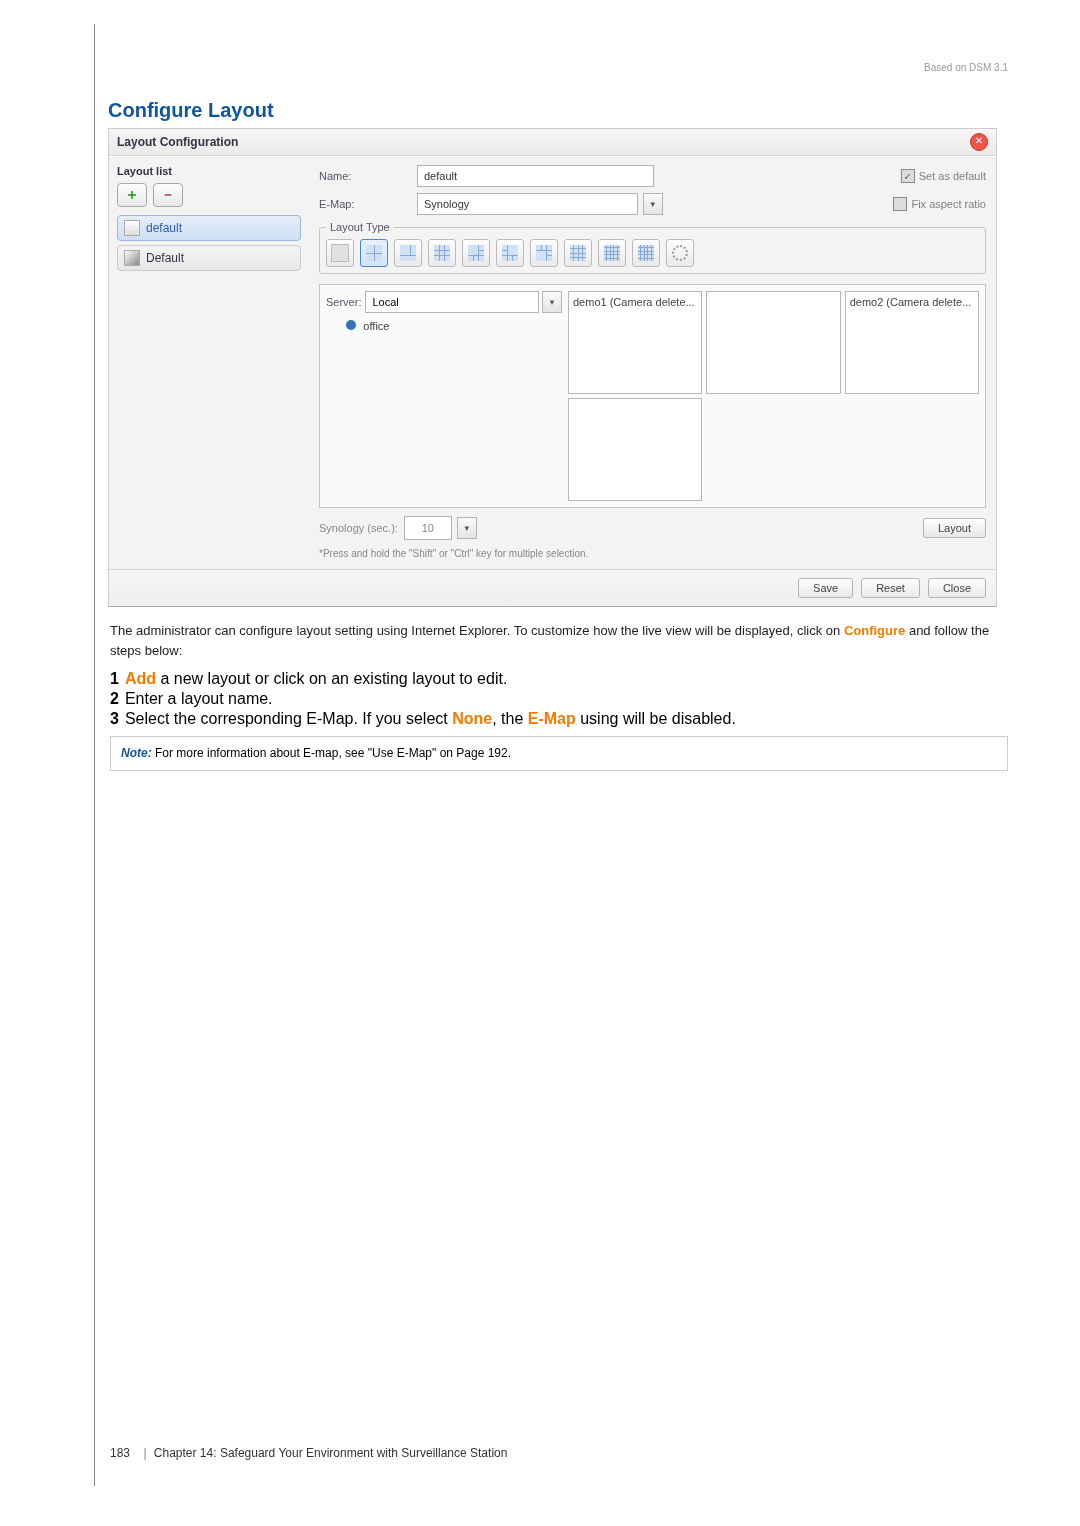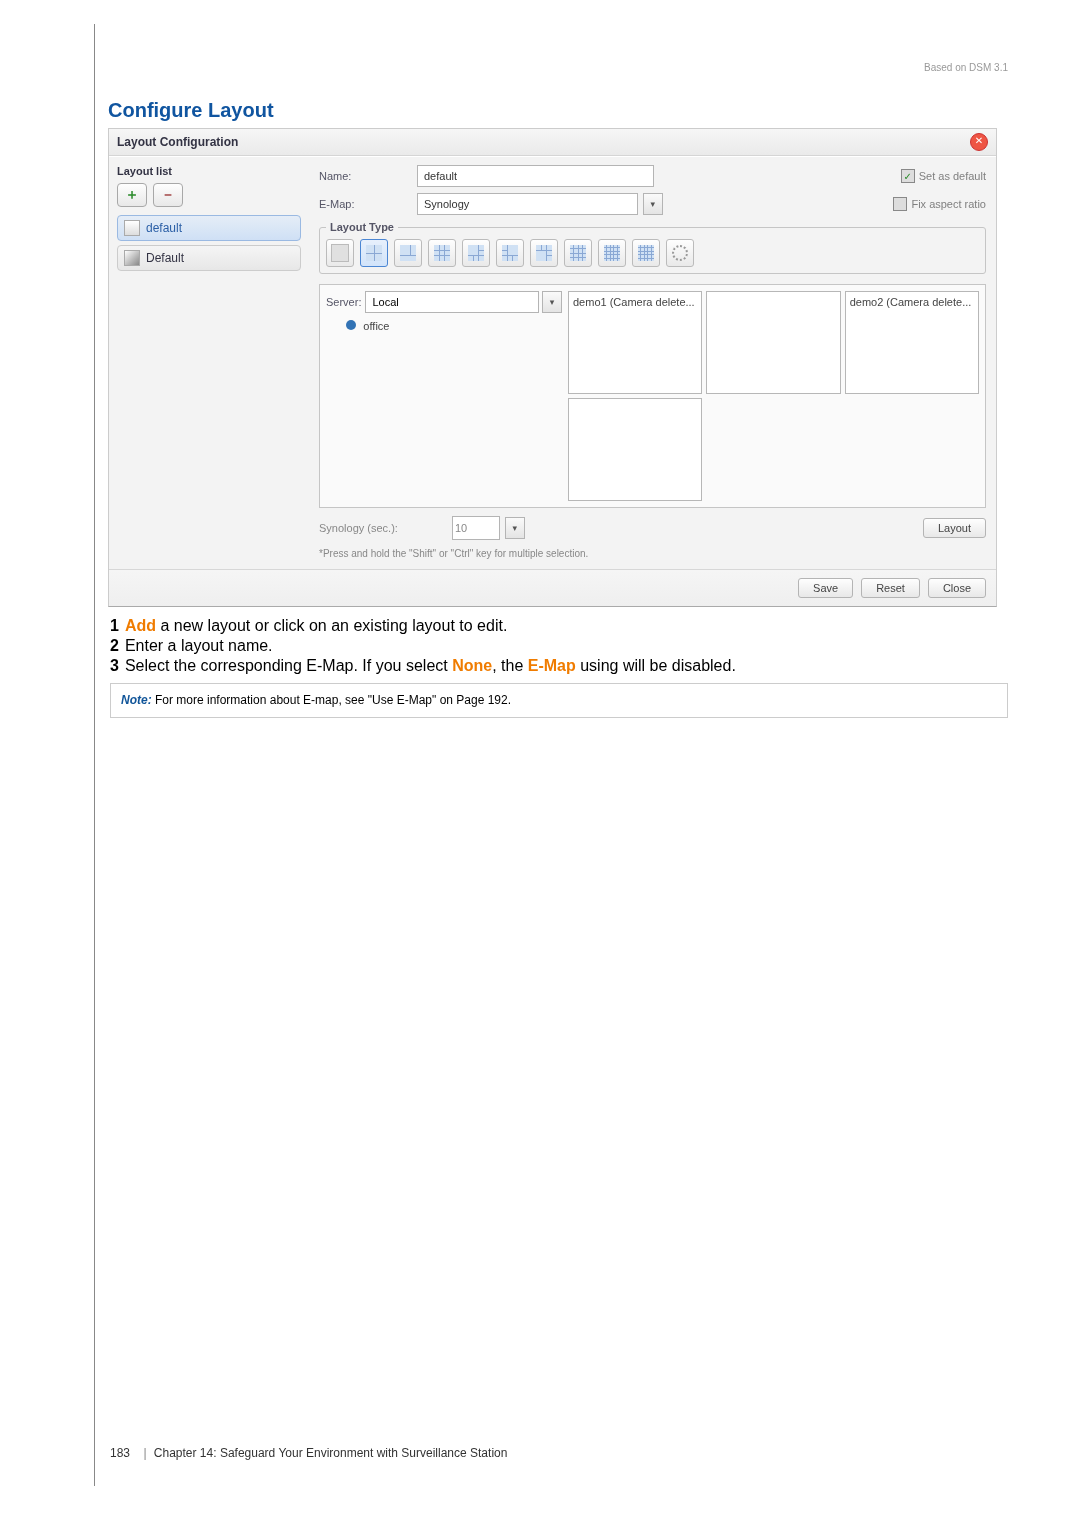--- a/index.html
+++ b/index.html
@@ -134,21 +134,20 @@
   .chk{display:flex;align-items:center;gap:4px;font-size:11px;color:#808080;white-space:nowrap;margin-left:12px;}
   .chkbox{width:12px;height:12px;border:1px solid #888;background:#ddd;display:inline-flex;
           align-items:center;justify-content:center;font-size:9px;color:#2b6;}
   .chkbox.checked::after{content:"✓";font-size:10px;color:#268a26;}
   
   fieldset.lt {
     border:1px solid #c5c5c5;
     border-radius:3px;
     margin:4px 0 10px 0;
     padding:6px;
-    font-weight:bold;
   }
   fieldset.lt legend{font-size:11px;color:#556;padding:0 4px;}
   .lt-opts{display:flex;gap:6px;flex-wrap:wrap;}
   .lt-btn{
     width:26px;height:26px;border:1px solid #bbb;border-radius:3px;
     background:linear-gradient(#fefefe,#e9e9e9);
     display:flex;align-items:center;justify-content:center;cursor:pointer;
   }
   .lt-btn.sel{border-color:#4b86d3;background:linear-gradient(#e7f0fc,#d2e4fa);}
   .lt-g{display:grid;gap:1px;background:#8aa8d4;width:16px;height:16px;}
@@ -172,21 +171,21 @@
              padding:0 6px;font-size:11px;outline:none; min-width:0;}
   .tree{padding:6px 0 0 20px;}
   .cam-dot{width:10px;height:10px;border-radius:50%;background:#3273b5;display:inline-block;margin-right:4px;}
   .cam-label{font-size:11px;color:#444;}
   .preview-grid{flex:1;display:grid;grid-template-columns:1fr 1fr 1fr;grid-template-rows:1fr 1fr;gap:4px;border-radius:13px;}
   .cell{border:1px solid #b7b7b7;background:#fff;padding:4px;font-size:11px;color:#444;}
   .cell.empty{background:#fff;}
   
   .under-row{display:flex;align-items:center;justify-content:space-between;margin-top:8px;}
   .interval{display:flex;align-items:center;gap:6px;font-size:11px;color:#888;}
-  .interval input{width:42px;border:1px solid #b4b4b4;height:20px;font-size:11px;color:#888;outline:none;margin-left:48px;}
+  .interval input{width:42px;text-align:center;border:1px solid #b4b4b4;height:20px;font-size:11px;color:#888;outline:none;}
   .btn{
     border:1px solid #b4b4b4;border-radius:3px;background:linear-gradient(#fefefe,#e8e8e8);
     padding:3px 14px;font-size:11px;color:#444;cursor:pointer;
   }
   .hint{font-size:10px;color:#888;margin-top:8px;}
   
   .footer-bar{
     border-top:1px solid #d7d7d7;background:linear-gradient(#f5f5f5,#efefef);
     padding:8px 10px;display:flex;justify-content:flex-end;gap:8px;
   }
@@ -452,20 +451,23 @@
       </div>
     </div>
 
     <div class="footer-bar">
       <button class="btn">Save</button>
       <button class="btn">Reset</button>
       <button class="btn">Close</button>
     </div>
   </div>
 
+  <div class="prose">
+    <span>The administrator can configure layout setting using Internet Explorer. To customize how the live view will be displayed, click on </span><span class="orange">Configure</span><span> and follow the steps below:</span>
+  </div>
 
   <ol class="steps">
     <li><b class="num">1</b><span class="orange">Add</span><span> a new layout or click on an existing layout to edit.</span></li>
     <li><b class="num">2</b><span>Enter a layout name.</span></li>
     <li><b class="num">3</b><span>Select the corresponding E-Map. If you select </span><span class="orange">None</span><span>, the </span><span class="orange">E-Map</span><span> using will be disabled.</span></li>
   </ol>
 
   <div class="note-box">
     <i>Note:</i><span> For more information about E-map, see "Use E-Map" on Page 192.</span>
   </div>

